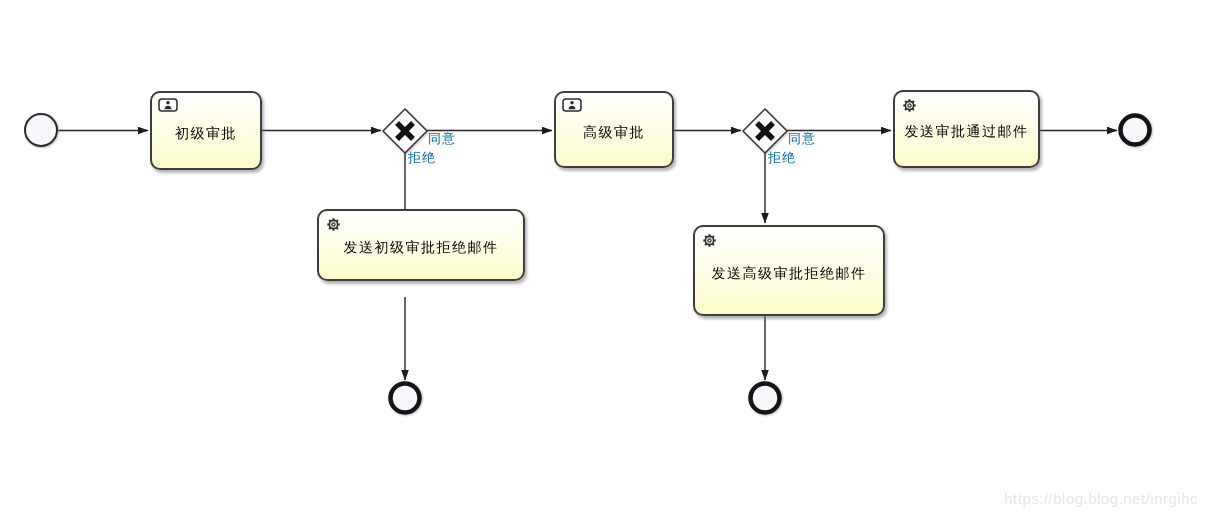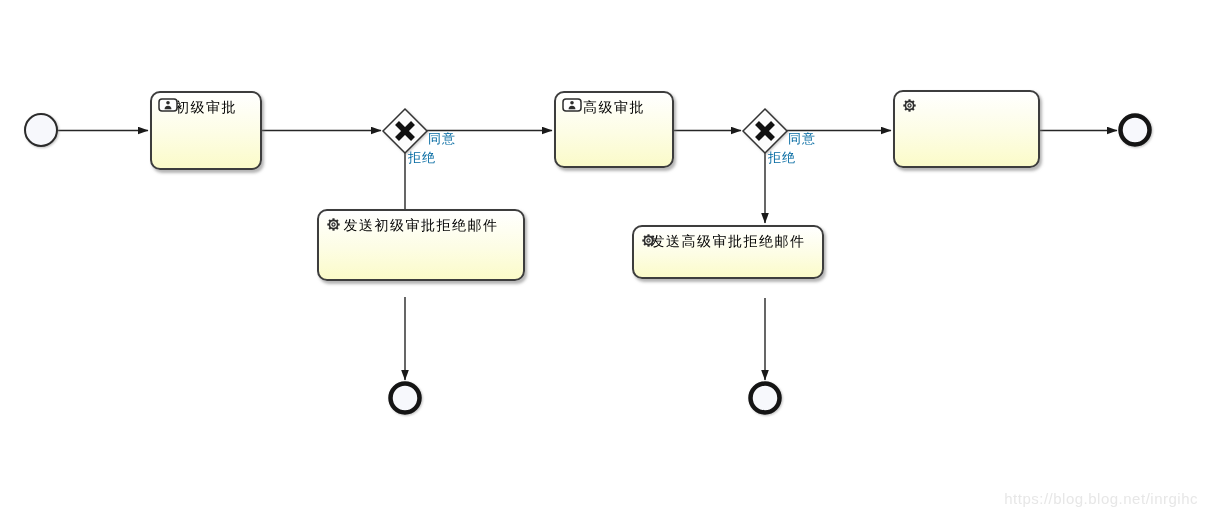--- a/index.html
+++ b/index.html
@@ -8,21 +8,21 @@
     font-family:"Liberation Sans","DejaVu Sans",sans-serif;color:#000;
   }
   #connectors{position:absolute;left:0;top:0;width:1210px;height:517px;}
   .flow-line{stroke:#262626;stroke-width:1.4;fill:none;}
   .shape-shadow{filter:drop-shadow(1.5px 1.8px 0.8px rgba(140,140,140,0.55));}
   .task{
     position:absolute;box-sizing:border-box;
     border:2px solid #3d3d3d;border-radius:10px;
     background:linear-gradient(180deg,#ffffff 0%,#fdfde4 55%,#fbfbc9 100%);
     box-shadow:2px 2.5px 3px rgba(120,120,120,0.55);
-    display:flex;justify-content:center;
+    display:flex;align-items:center;justify-content:center;
   }
   .node-icon{position:absolute;top:5px;left:6px;line-height:0;}
   .task-label{
     font-size:14px;letter-spacing:1.5px;white-space:nowrap;
     padding-top:6px;color:#000;
   }
   .flow-label{
     position:absolute;font-size:13px;letter-spacing:1px;color:#0369a1;
     white-space:nowrap;background:transparent;
   }
@@ -113,20 +113,21 @@
             <line x1="5.6" y1="11.4" x2="4.1" y2="12.9"></line>
             <line x1="4.4" y1="8.5" x2="2.3" y2="8.5"></line>
             <line x1="5.6" y1="5.6" x2="4.1" y2="4.1"></line>
             <line x1="8.5" y1="4.4" x2="8.5" y2="2.3"></line>
             <line x1="11.4" y1="5.6" x2="12.9" y2="4.1"></line>
           </g>
           <circle cx="8.5" cy="8.5" r="1.6" stroke-width="1.2" fill="#ffffff"></circle>
         </g>
       </svg>
     </span>
+    <span class="task-label">发送审批通过邮件</span>
   </div>
 
   <div class="task" style="left:317px;top:209px;width:208px;height:72px">
     <span class="node-icon">
       <svg width="17" height="17" viewBox="0 0 17 17">
         <g stroke="#2e2e2e" fill="none">
           <circle cx="8.5" cy="8.5" r="4.1" stroke-width="1.6"></circle>
           <g stroke-width="2.1">
             <line x1="12.6" y1="8.5" x2="14.7" y2="8.5"></line>
             <line x1="11.4" y1="11.4" x2="12.9" y2="12.9"></line>
@@ -137,21 +138,21 @@
             <line x1="8.5" y1="4.4" x2="8.5" y2="2.3"></line>
             <line x1="11.4" y1="5.6" x2="12.9" y2="4.1"></line>
           </g>
           <circle cx="8.5" cy="8.5" r="1.6" stroke-width="1.2" fill="#ffffff"></circle>
         </g>
       </svg>
     </span>
     <span class="task-label">发送初级审批拒绝邮件</span>
   </div>
 
-  <div class="task" style="left:632px;top:225px;width:192px;height:54px">
+  <div class="task" style="left:693px;top:225px;width:192px;height:91px">
     <span class="node-icon">
       <svg width="17" height="17" viewBox="0 0 17 17">
         <g stroke="#2e2e2e" fill="none">
           <circle cx="8.5" cy="8.5" r="4.1" stroke-width="1.6"></circle>
           <g stroke-width="2.1">
             <line x1="12.6" y1="8.5" x2="14.7" y2="8.5"></line>
             <line x1="11.4" y1="11.4" x2="12.9" y2="12.9"></line>
             <line x1="8.5" y1="12.6" x2="8.5" y2="14.7"></line>
             <line x1="5.6" y1="11.4" x2="4.1" y2="12.9"></line>
             <line x1="4.4" y1="8.5" x2="2.3" y2="8.5"></line>

